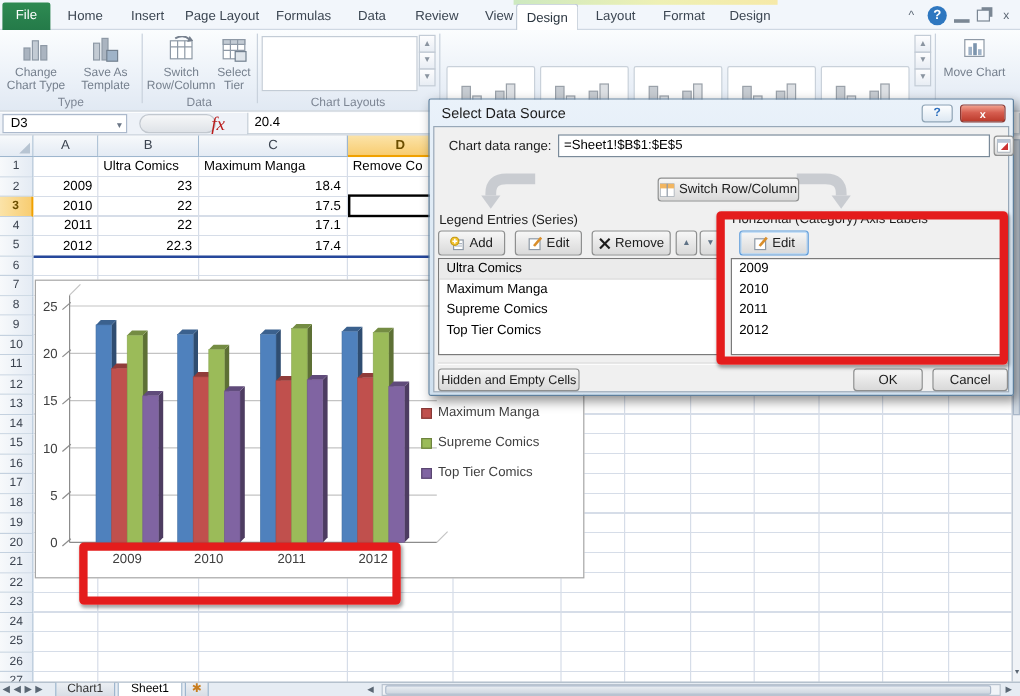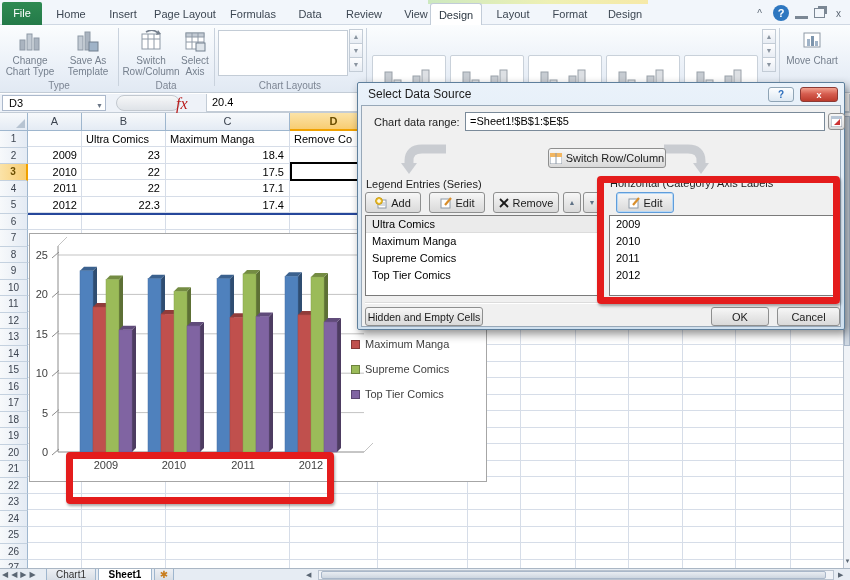--- a/index.html
+++ b/index.html
@@ -94,21 +94,21 @@
   .listbox{position:absolute;background:#fff;border:1px solid #7a7a7a;font-size:11px;color:#000;overflow:hidden;}
   .listbox .li{height:17px;line-height:17px;padding-left:6px;}
   .listbox .li.sel{background:#ebebeb;border-bottom:1px solid #dcdcdc;}
   .dlg-rule{position:absolute;height:1px;background:#dcdcdc;box-shadow:0 1px 0 #fff;}
 
   
   .bottombar{position:absolute;left:0;top:568px;width:850px;height:12px;background:#e6ecf3;border-top:1px solid #aab6c4;z-index:5;}
   .navbtns{position:absolute;left:2px;top:1px;font-size:8px;color:#5a6673;letter-spacing:3px;}
   .sheettab{position:absolute;top:0;height:12px;font-size:10px;text-align:center;line-height:12px;color:#333;
             background:linear-gradient(#eceff3,#d8dee6);border:1px solid #9eb6ce;border-top:none;}
-  .sheettab.active{background:#fff;font-weight:bold;color:#000;}
+  .sheettab.active{background:#fff;font-weight:normal;color:#000;}
   .hscroll-track{position:absolute;top:1px;height:10px;background:#f0f3f7;border:1px solid #b9c3cf;}
   .hscroll-thumb{position:absolute;top:2px;height:8px;background:linear-gradient(#e9edf2,#cdd6e0);border:1px solid #a9b7c9;border-radius:2px;}
   .scroll-arrow{position:absolute;font-size:7px;color:#5a6673;top:2px;}
   #vscroll{position:absolute;left:843px;top:113px;width:7px;height:455px;background:#f0f3f7;border-left:1px solid #b9c3cf;z-index:2;}
   #vscroll .vthumb{position:absolute;left:0;top:3px;width:6px;height:230px;background:#cfd8e2;border:1px solid #a9b7c9;}
   #vscroll .vdown{position:absolute;left:0;top:443px;width:7px;height:11px;font-size:6px;color:#5a6673;text-align:center;line-height:11px;}
 </style>
 </head>
 <body>
 
@@ -173,21 +173,21 @@
     </div>
     <div class="bigbtn" style="left:176px;width:38px;">
       <svg width="24" height="22">
         <rect x="3" y="3" width="18" height="16" fill="#fff" stroke="#8e99a6"></rect>
         <rect x="3" y="3" width="18" height="4" fill="#c3cbd4" stroke="#8e99a6"></rect>
         <line x1="9" y1="3" x2="9" y2="19" stroke="#8e99a6"></line>
           <line x1="15" y1="3" x2="15" y2="19" stroke="#8e99a6"></line>
         <line x1="3" y1="12" x2="21" y2="12" stroke="#8e99a6"></line>
         <rect x="13" y="13" width="9" height="8" fill="#dfe5eb" stroke="#72808f"></rect>
       </svg>
-      <div class="lbl">Select Axis</div>
+      <div class="lbl">Select Tier</div>
     </div>
     <div class="rgroup-label" style="left:118px;width:96px;">Data</div>
     <div class="rsep" style="left:214px;"></div>
 
     <div class="gallery-box" style="left:218px;top:5px;width:130px;height:46px;"></div>
     <div class="gal-arrows" style="left:349px;top:5px;">
       <div>▲</div>
       <div>▼</div>
       <div>▼</div>
     </div>

